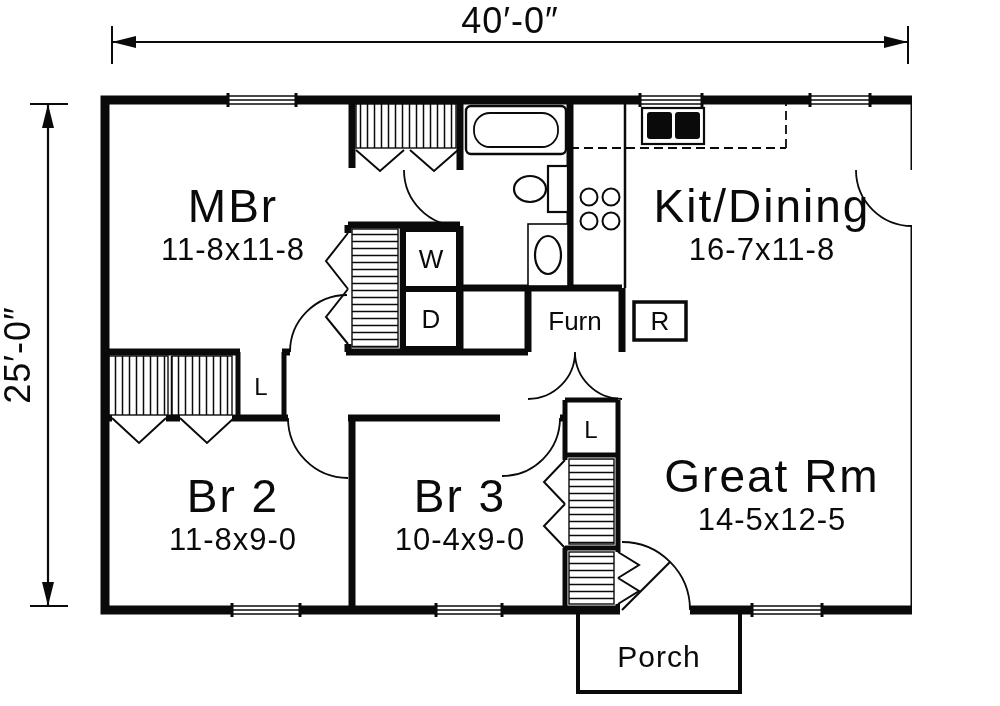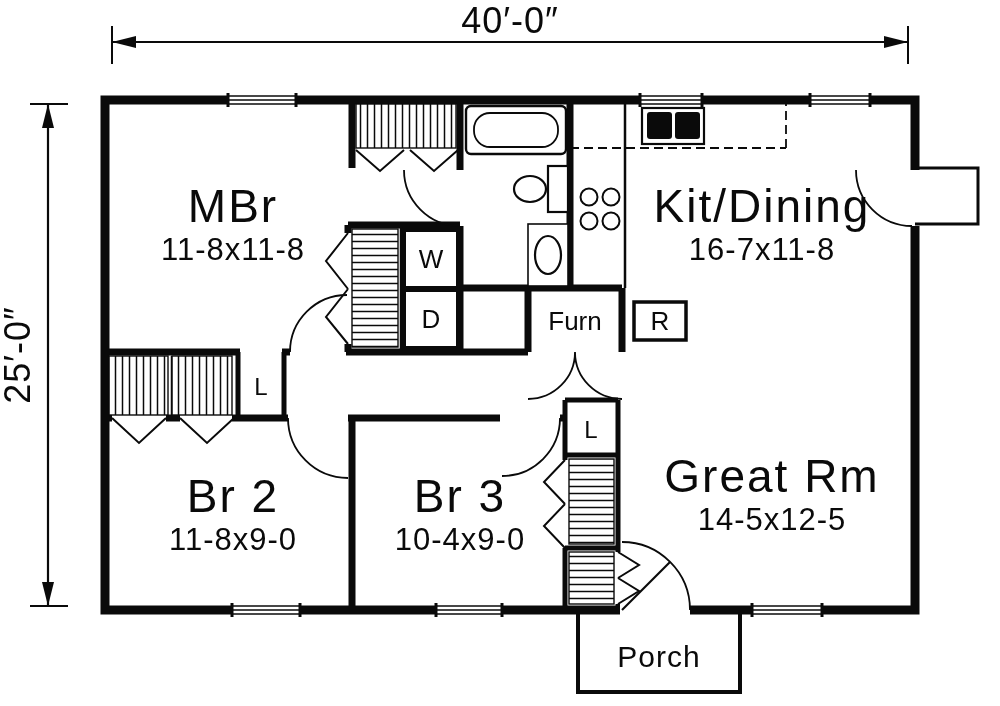--- a/index.html
+++ b/index.html
@@ -1,16 +1,16 @@
 <!DOCTYPE html>
 <html><head>
 <meta charset="utf-8">
 <style>
   html,body{margin:0;padding:0;background:#ffffff;}
-  .stage{width:1000px;height:706px;position:relative;background:#fff;overflow:hidden;}
+  .stage{width:912px;height:706px;position:relative;background:#fff;overflow:hidden;}
   svg text{font-family:"Liberation Sans",sans-serif;fill:#0a0a0a;text-anchor:middle;}
   .t-room{font-size:46px;letter-spacing:2px;}
   .t-size{font-size:31px;letter-spacing:1px;}
   .t-dim{font-size:36px;letter-spacing:1px;}
   .t-appl{font-size:26px;}
   .t-tiny{font-size:24px;}
   .t-porch{font-size:30px;letter-spacing:1px;}
   .wall{stroke:#0a0a0a;fill:none;}
   .thin{stroke:#0a0a0a;fill:none;}
 </style>

